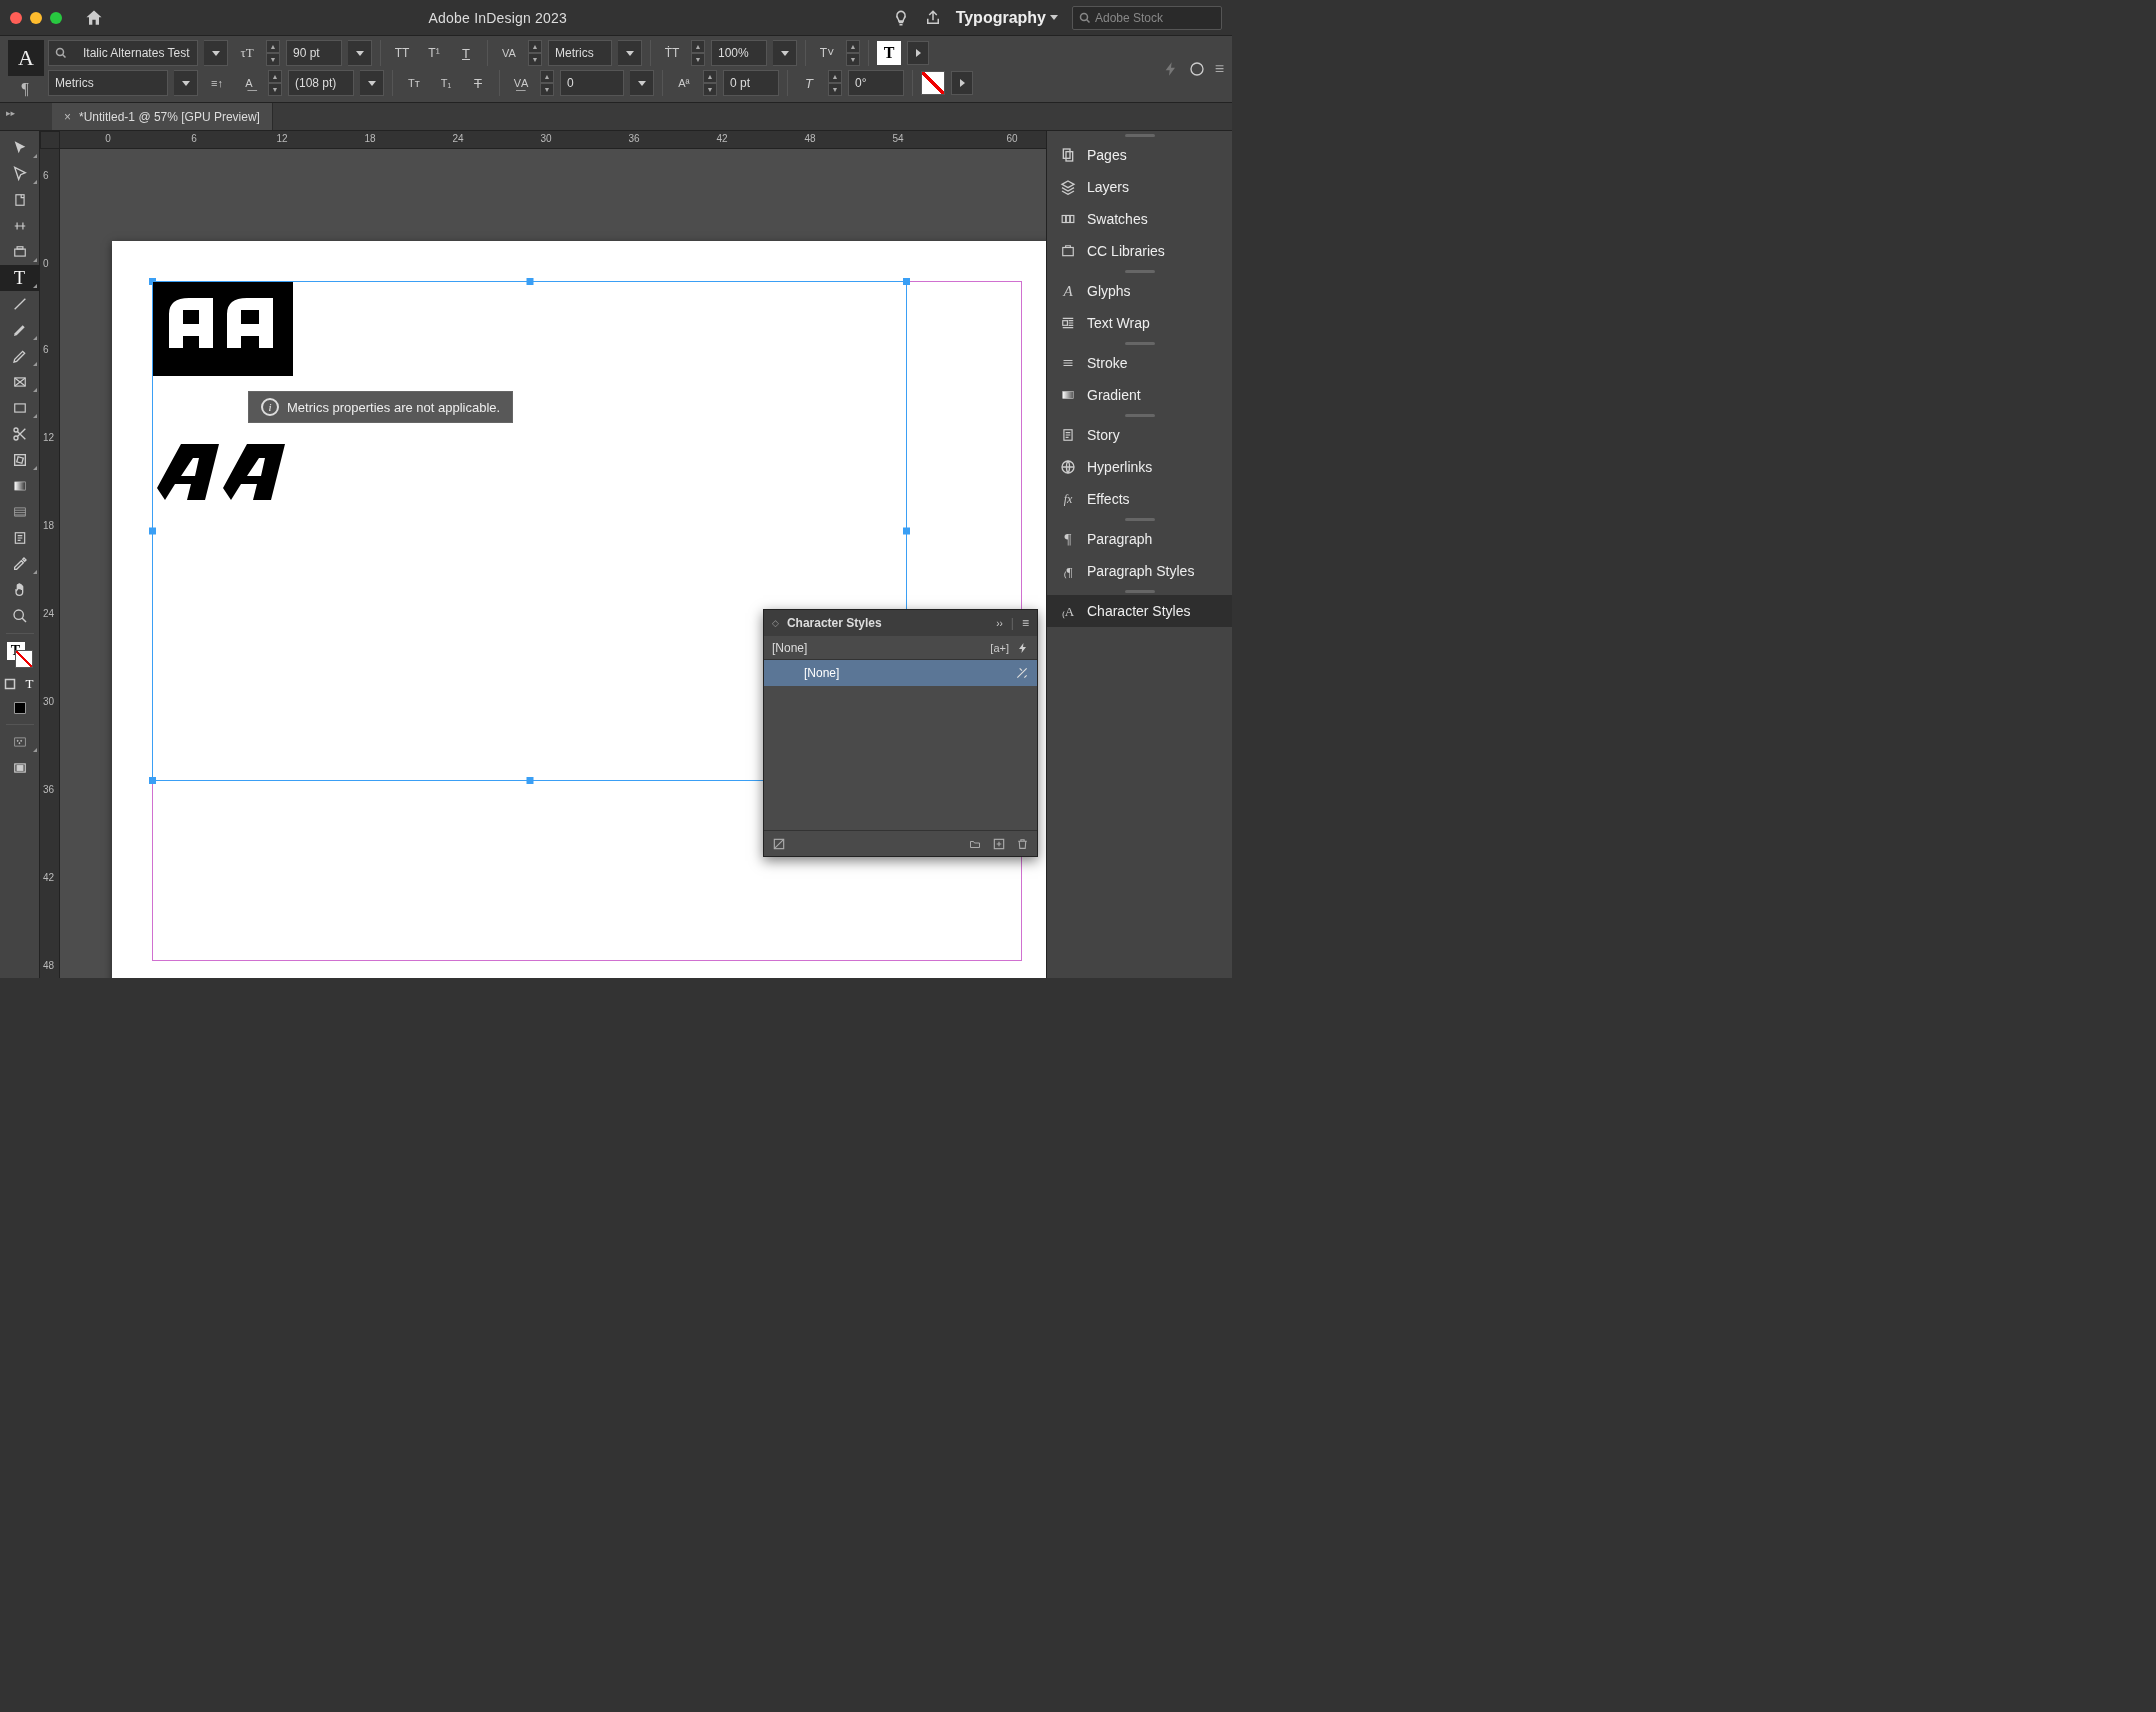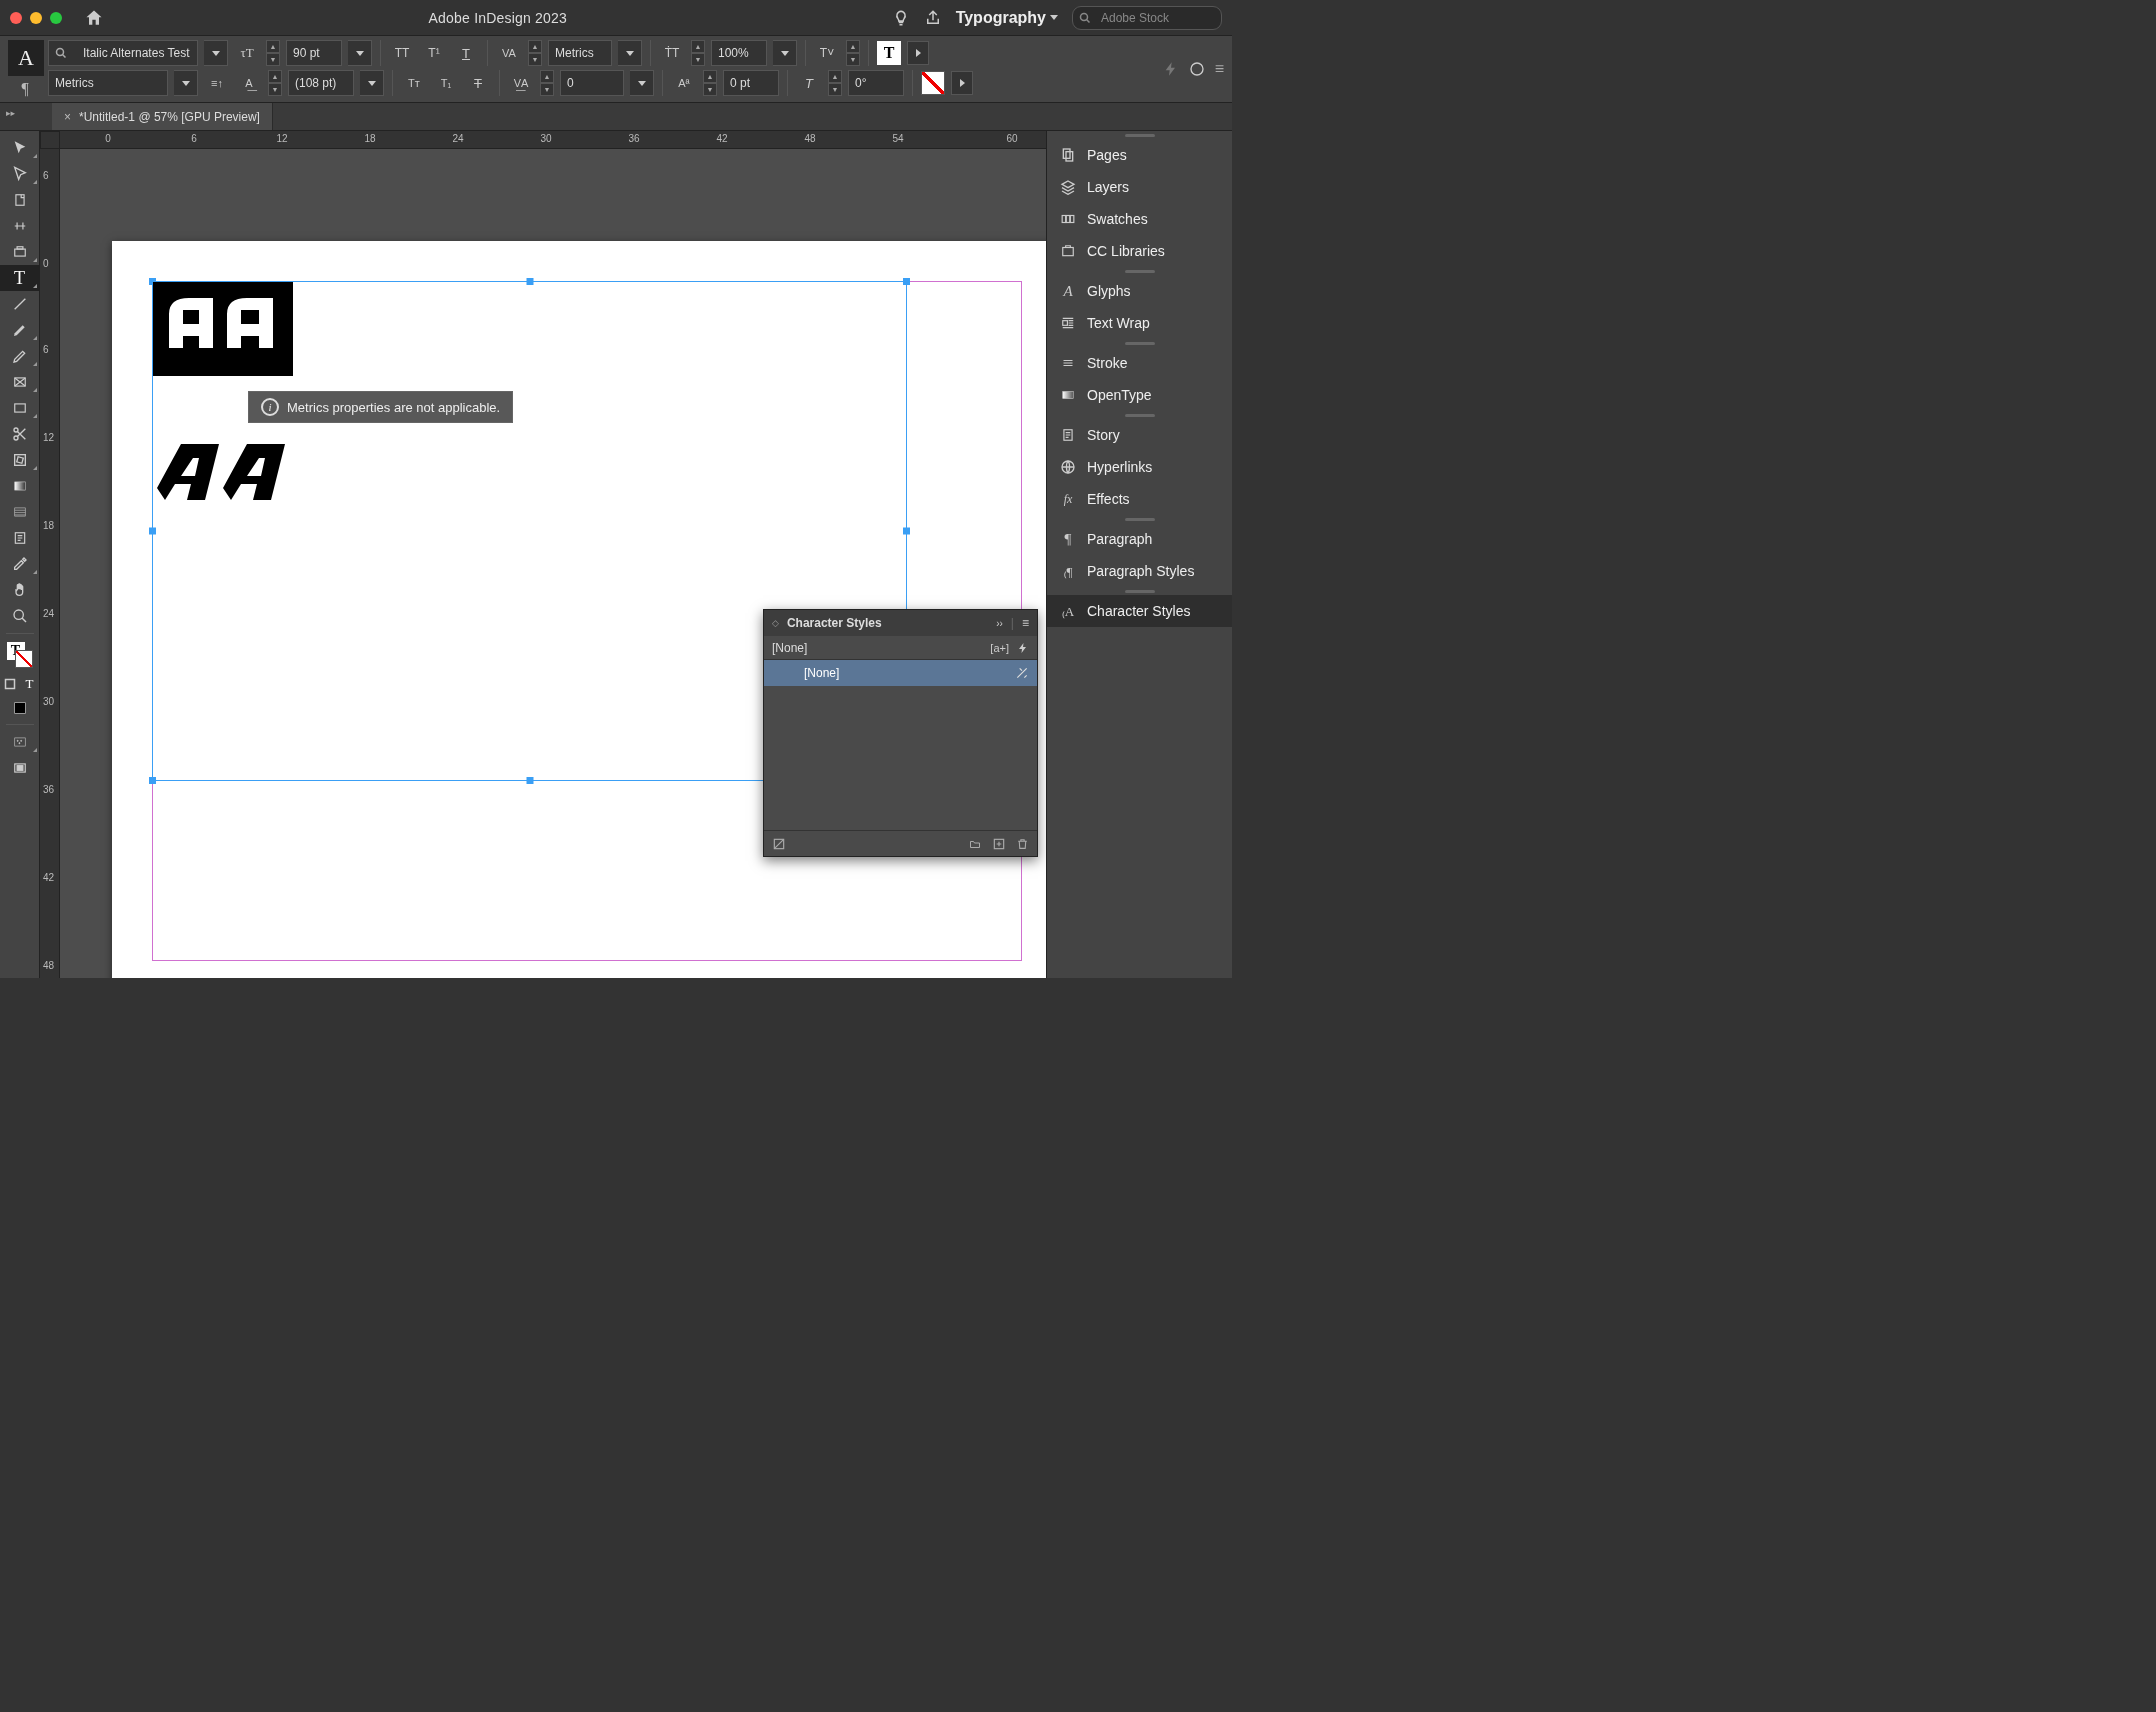--- a/index.html
+++ b/index.html
@@ -26,21 +26,21 @@
   .traffic-dot { width: 12px; height: 12px; border-radius: 50%; }
   .red    { background: #ff5f57; }
   .yellow { background: #febc2e; }
   .green  { background: #28c840; }
   .home-btn { width: 20px; height: 20px; color: #ccc; margin-left: 4px; }
   .title-center { flex: 1; text-align: center; color: #ddd; font-size: 14px; letter-spacing: .2px; }
   .title-right { display: flex; align-items: center; gap: 14px; }
   .workspace-dd { font-size: 16px; font-weight: 600; color: #eee; display:flex; align-items:center; gap:4px;}
   .stock-search {
     width: 150px; height: 24px; background: #2a2a2a; border: 1px solid #555;
-    border-radius: 9px; display: flex; align-items: center; padding: 0 6px; gap: 10px;
+    border-radius: 2px; display: flex; align-items: center; padding: 0 6px; gap: 4px;
     color: #888; font-size: 12px;
   }
 
   
   .control-panel {
     background: #444444;
     border-bottom: 1px solid #222;
     padding: 4px 8px 4px 8px;
     display: flex;
     gap: 4px;
@@ -749,21 +749,21 @@
             <svg width="16" height="14" viewBox="0 0 24 24">
               <defs>
                 <linearGradient id="g2">
                   <stop offset="0" stop-color="#fff"></stop>
                   <stop offset="1" stop-color="#555"></stop>
                 </linearGradient>
               </defs>
               <rect x="3" y="6" width="18" height="12" fill="url(#g2)" stroke="#ccc"></rect>
             </svg>
           </span>
-          <span>OpenType</span>
+          <span>Gradient</span>
         </div>
     </div>
     <div class="dock-grip">
         <div></div>
       </div>
     <div class="dock-group">
       <div class="dock-item">
           <span class="ic">
             <svg width="14" height="16" viewBox="0 0 24 24" fill="none" stroke="#ccc" stroke-width="2">
               <rect x="5" y="3" width="14" height="18"></rect>

